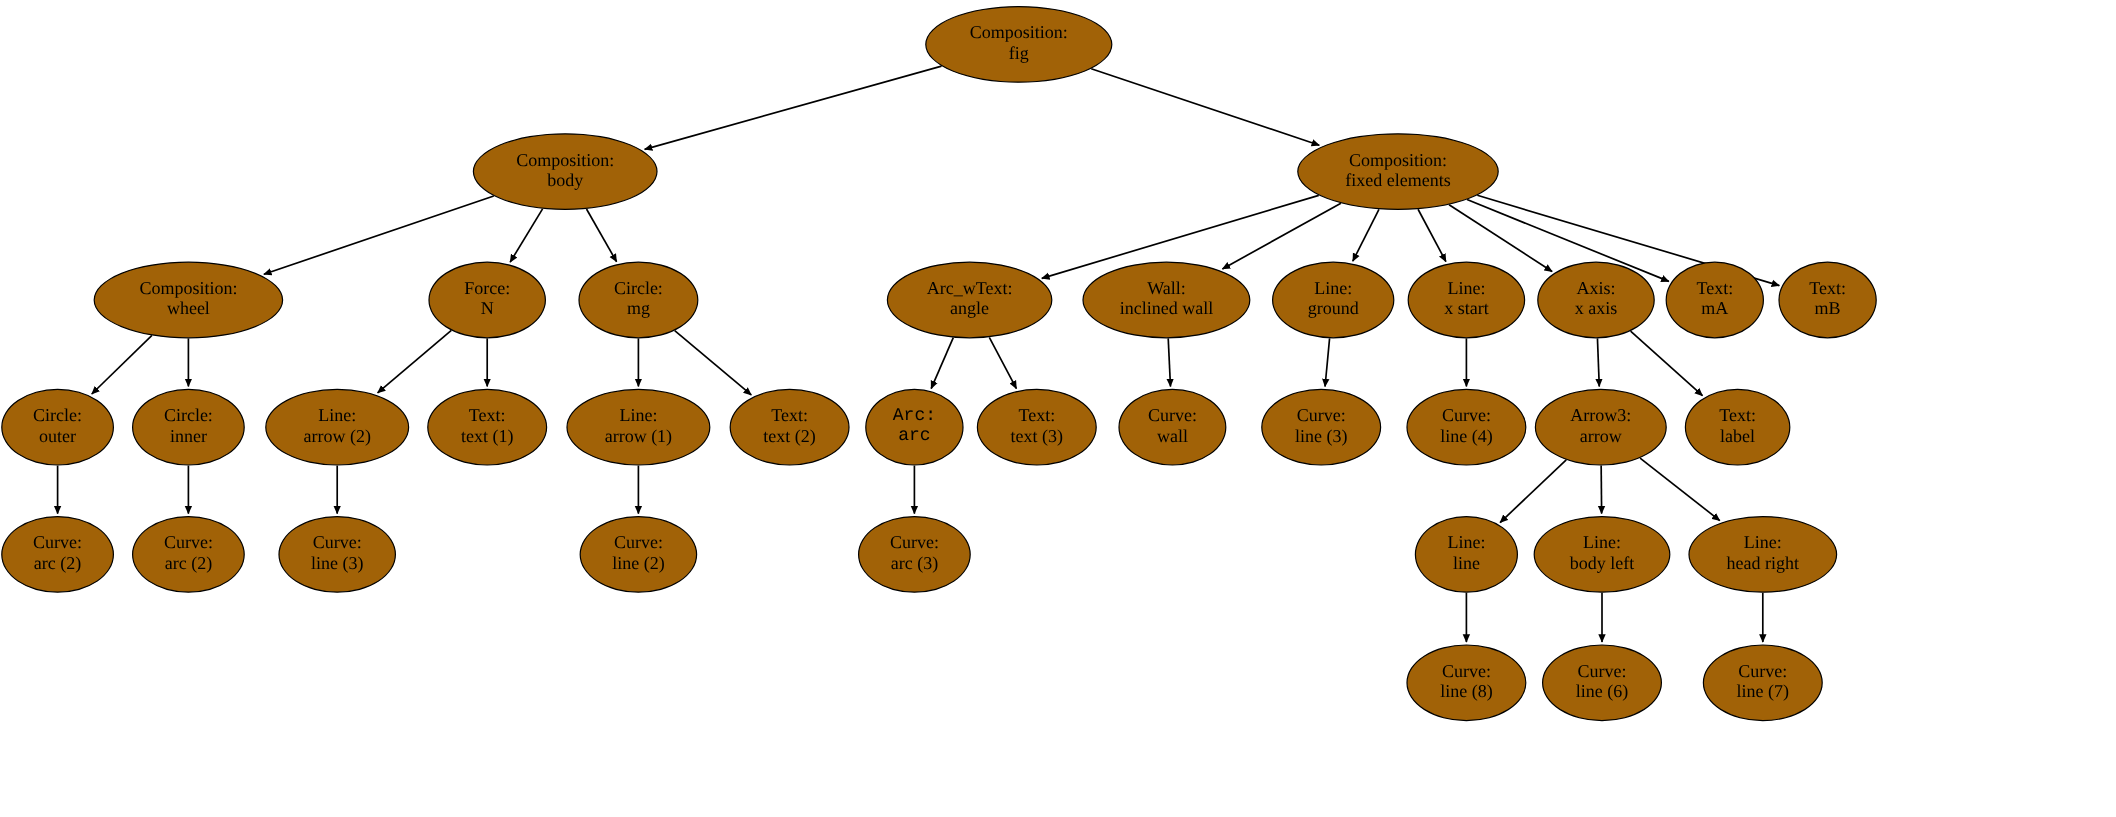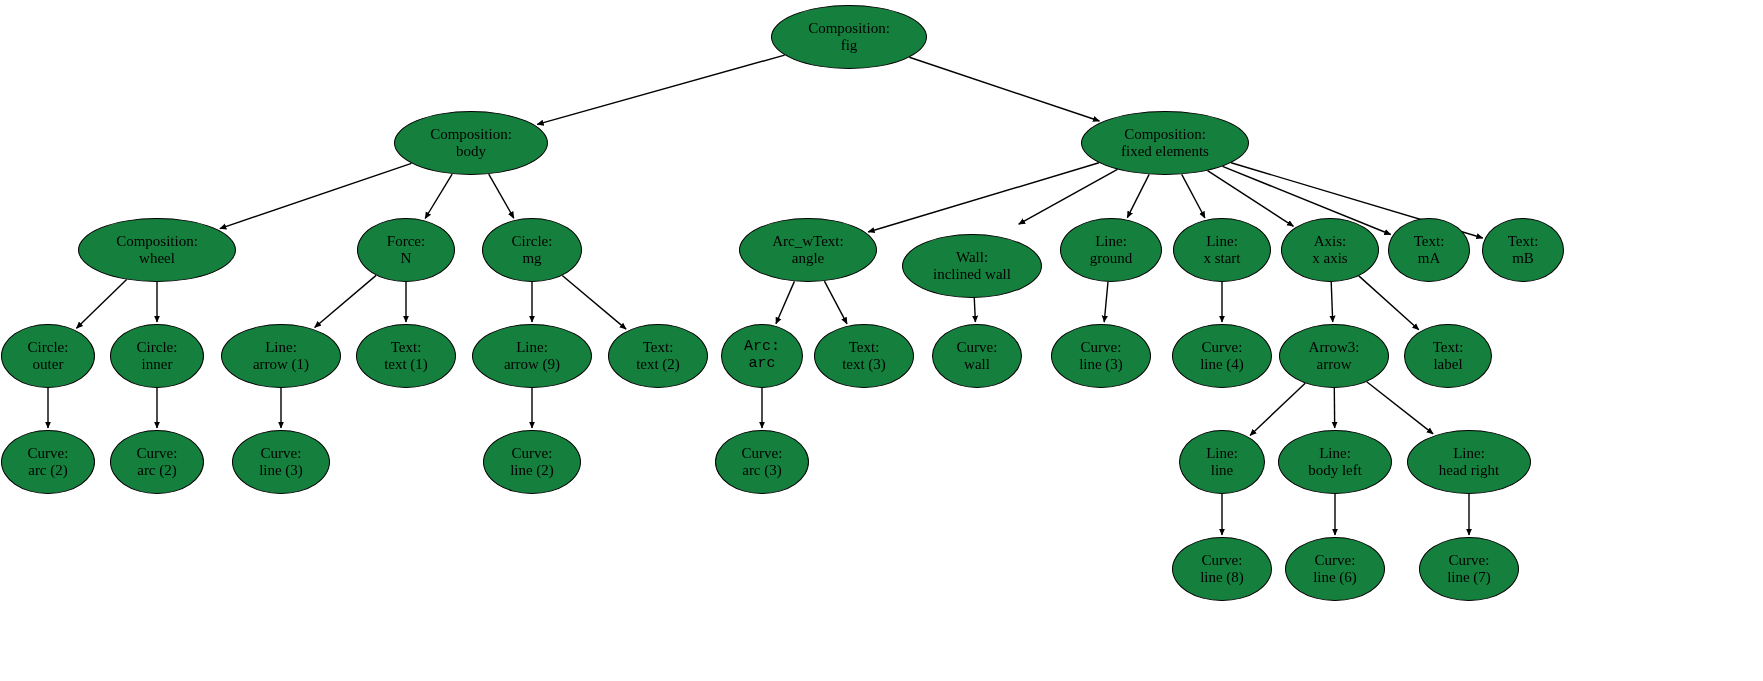--- a/index.html
+++ b/index.html
@@ -21,21 +21,21 @@
     top: 0;
     width: 1763px;
     height: 681px;
     pointer-events: none;
   }
   .node {
     position: absolute;
     box-sizing: border-box;
     border: 1.3px solid #000000;
     border-radius: 50%;
-    background: #15803d;
+    background: #a16207;
     display: flex;
     flex-direction: column;
     align-items: center;
     justify-content: center;
     line-height: 1.12;
     color: #000000;
     font-size: 15px;
     text-align: center;
     white-space: nowrap;
   }
@@ -111,21 +111,21 @@
         <span class="l2">N</span>
       </div>
       <div class="node" style="left: 482px; top: 218px; width: 100px; height: 64px;">
         <span class="l1">Circle:</span>
         <span class="l2">mg</span>
       </div>
       <div class="node" style="left: 739px; top: 218px; width: 138px; height: 64px;">
         <span class="l1">Arc_wText:</span>
         <span class="l2">angle</span>
       </div>
-      <div class="node" style="left: 902px; top: 234px; width: 140px; height: 64px; align-items: center;">
+      <div class="node" style="left: 902px; top: 218px; width: 140px; height: 64px; align-items: center;">
         <span class="l1">Wall:</span>
         <span class="l2">inclined wall</span>
       </div>
       <div class="node" style="left: 1060px; top: 218px; width: 102px; height: 64px;">
         <span class="l1">Line:</span>
         <span class="l2">ground</span>
       </div>
       <div class="node" style="left: 1173px; top: 218px; width: 98px; height: 64px;">
         <span class="l1">Line:</span>
         <span class="l2">x start</span>
@@ -145,29 +145,29 @@
       <div class="node" style="left: 1px; top: 324px; width: 94px; height: 64px;">
         <span class="l1">Circle:</span>
         <span class="l2">outer</span>
       </div>
       <div class="node" style="left: 110px; top: 324px; width: 94px; height: 64px;">
         <span class="l1">Circle:</span>
         <span class="l2">inner</span>
       </div>
       <div class="node" style="left: 221px; top: 324px; width: 120px; height: 64px;">
         <span class="l1">Line:</span>
+        <span class="l2">arrow (2)</span>
+      </div>
+      <div class="node" style="left: 356px; top: 324px; width: 100px; height: 64px;">
+        <span class="l1">Text:</span>
+        <span class="l2">text (1)</span>
+      </div>
+      <div class="node" style="left: 472px; top: 324px; width: 120px; height: 64px;">
+        <span class="l1">Line:</span>
         <span class="l2">arrow (1)</span>
-      </div>
-      <div class="node" style="left: 356px; top: 324px; width: 100px; height: 64px;">
-        <span class="l1">Text:</span>
-        <span class="l2">text (1)</span>
-      </div>
-      <div class="node" style="left: 472px; top: 324px; width: 120px; height: 64px;">
-        <span class="l1">Line:</span>
-        <span class="l2">arrow (9)</span>
       </div>
       <div class="node" style="left: 608px; top: 324px; width: 100px; height: 64px;">
         <span class="l1">Text:</span>
         <span class="l2">text (2)</span>
       </div>
       <div class="node" style="left: 721px; top: 324px; width: 82px; height: 64px; font-family: Liberation Mono, monospace;">
         <span class="l1">Arc:</span>
         <span class="l2">arc</span>
       </div>
       <div class="node" style="left: 814px; top: 324px; width: 100px; height: 64px;">

